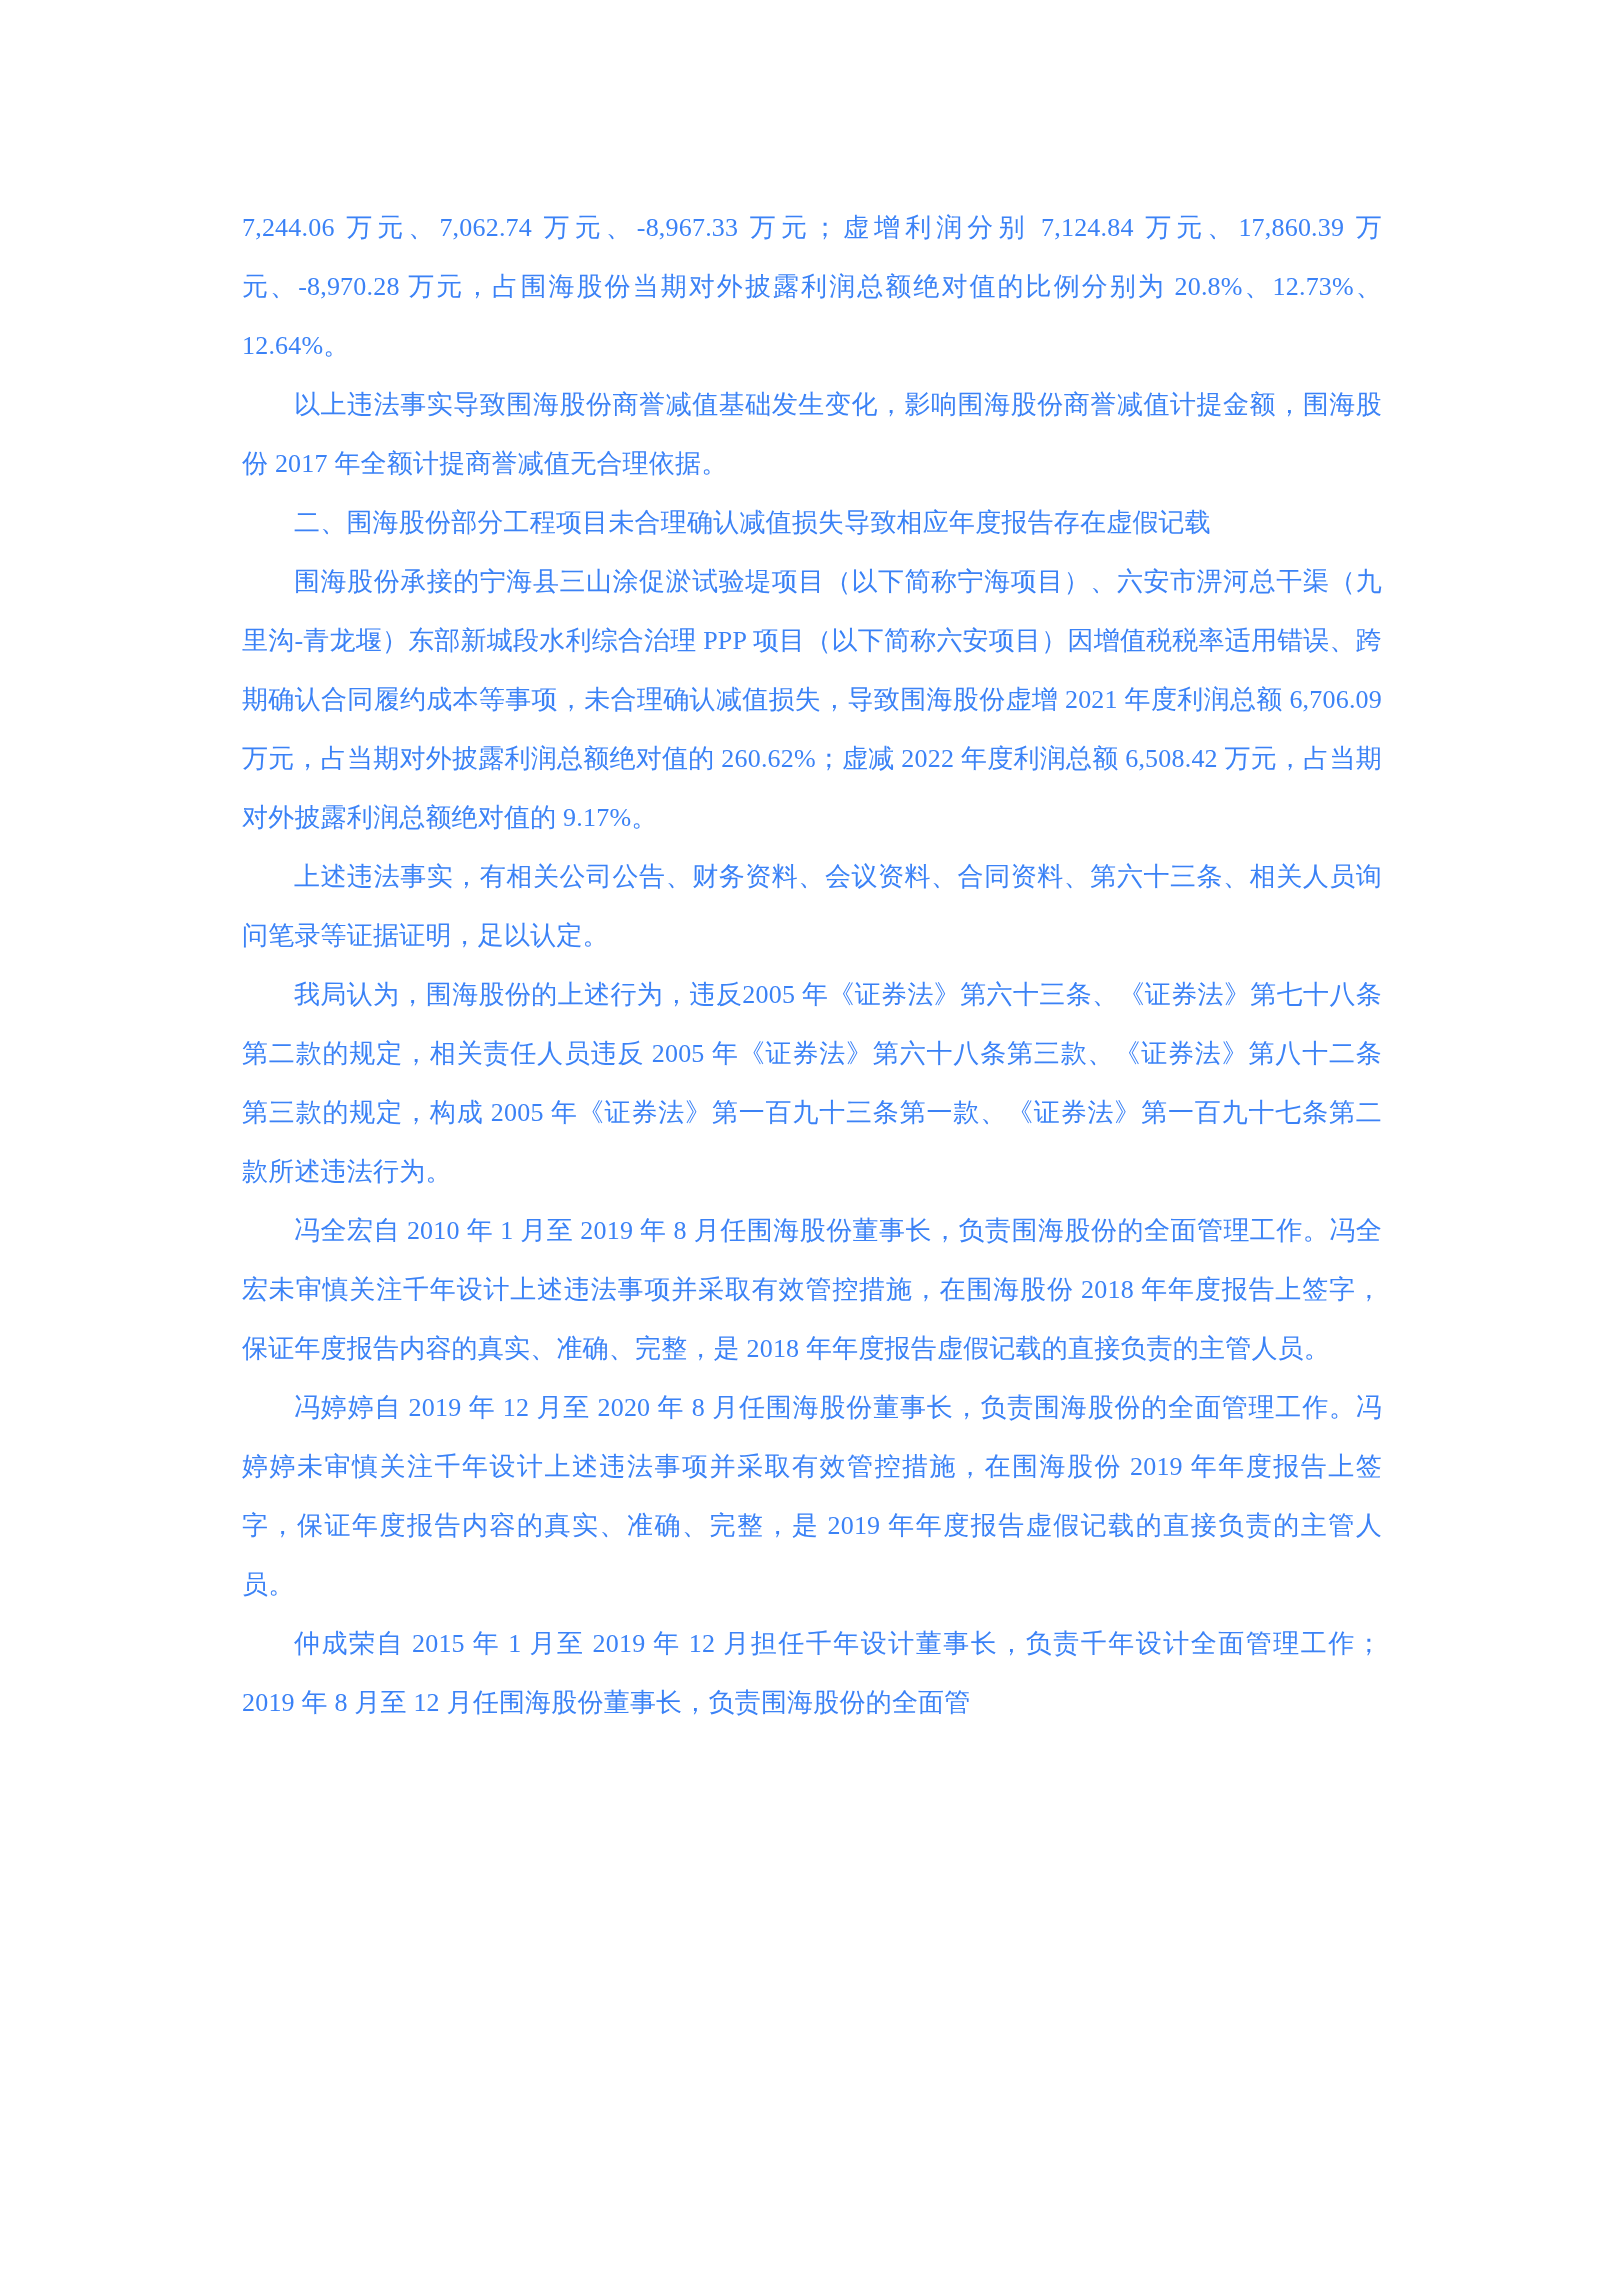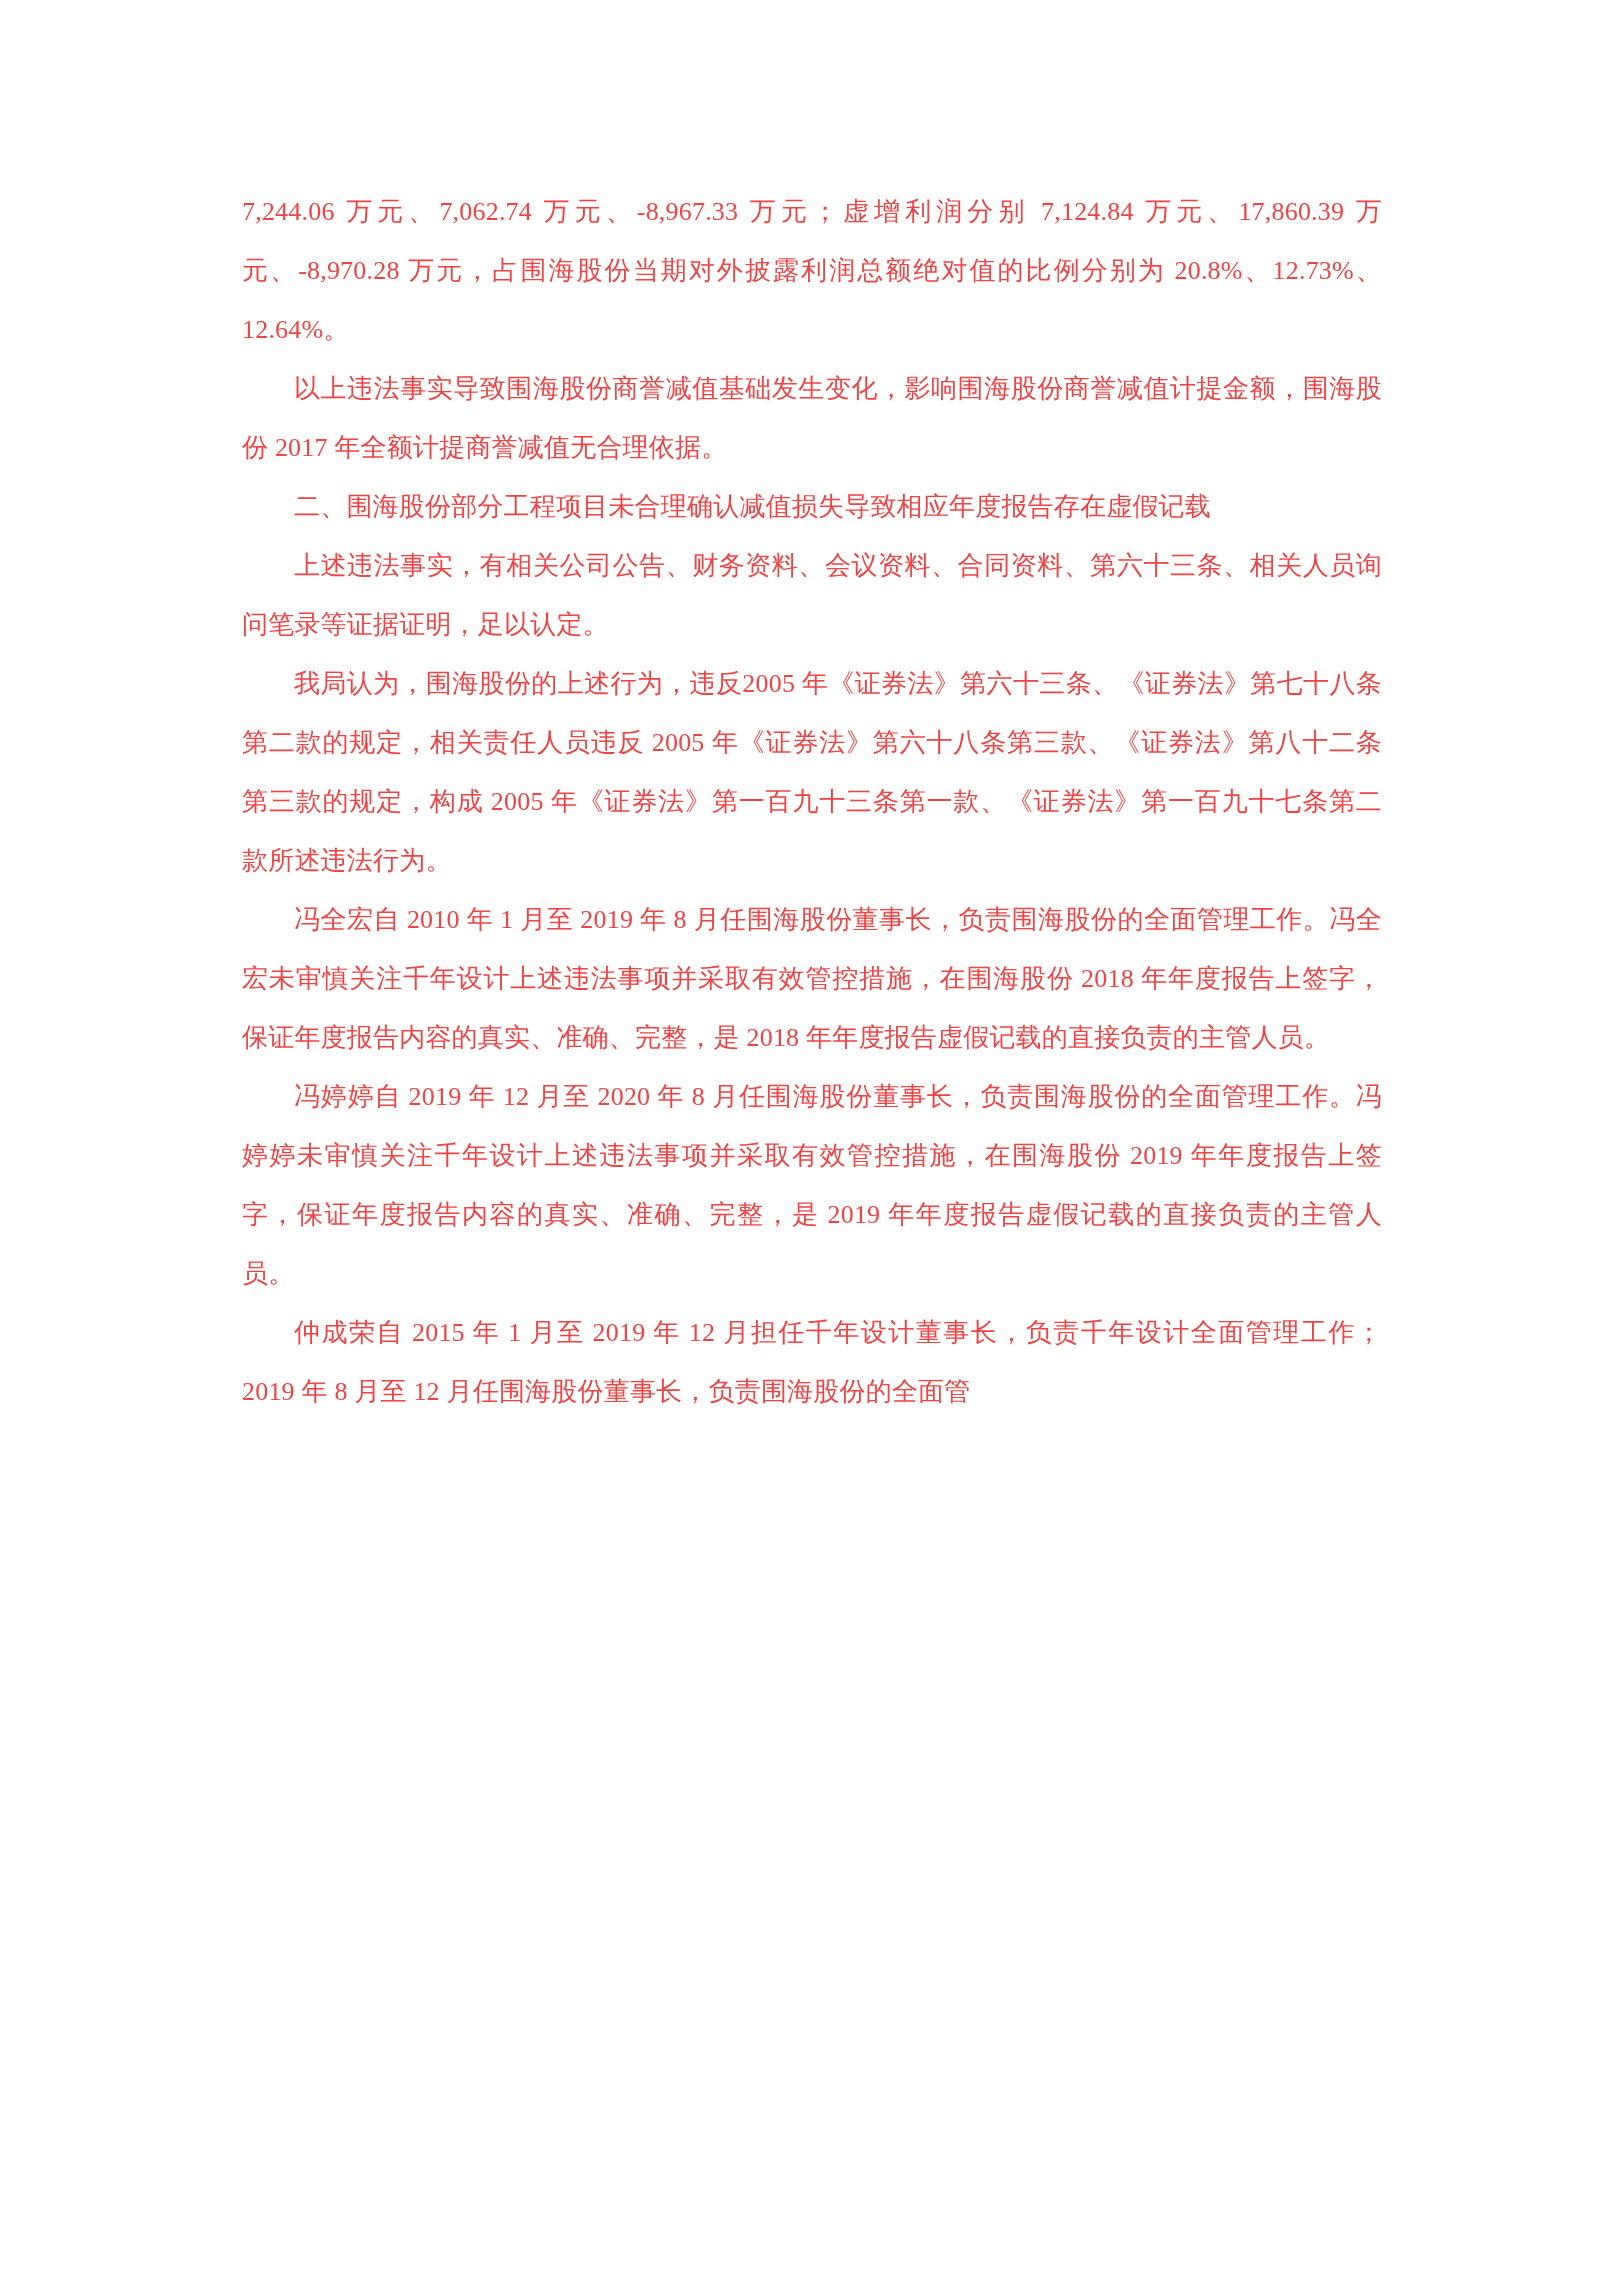--- a/index.html
+++ b/index.html
@@ -4,25 +4,25 @@
 <style>
   html, body {
     margin: 0;
     padding: 0;
     background: #ffffff;
   }
   .page {
     position: relative;
     width: 1623px;
     height: 2108px;
-    margin: 0 auto;
+    margin: 16px auto;
     background: #ffffff;
     box-sizing: border-box;
     font-family: "Liberation Serif", "DejaVu Serif", serif;
-    color: #ef4444;
+    color: #3b82f6;
   }
   .content {
     position: absolute;
     left: 242px;
     top: 182px;
     width: 1140px;
   }
   p {
     margin: 0 0 0 0;
     font-size: 26px;
@@ -49,20 +49,21 @@
   }
 </style>
 </head>
 <body>
 
 <div class="page">
   <div class="content">
     <p class="plain">7,244.06 万元、7,062.74 万元、-8,967.33 万元；虚增利润分别 7,124.84 万元、17,860.39 万元、-8,970.28 万元，占围海股份当期对外披露利润总额绝对值的比例分别为 20.8%、12.73%、12.64%。</p>
     <p class="indent">以上违法事实导致围海股份商誉减值基础发生变化，影响围海股份商誉减值计提金额，围海股份 2017 年全额计提商誉减值无合理依据。</p>
     <p class="heading">二、围海股份部分工程项目未合理确认减值损失导致相应年度报告存在虚假记载</p>
+    <p class="indent">围海股份承接的宁海县三山涂促淤试验堤项目（以下简称宁海项目）、六安市淠河总干渠（九里沟-青龙堰）东部新城段水利综合治理 PPP 项目（以下简称六安项目）因增值税税率适用错误、跨期确认合同履约成本等事项，未合理确认减值损失，导致围海股份虚增 2021 年度利润总额 6,706.09 万元，占当期对外披露利润总额绝对值的 260.62%；虚减 2022 年度利润总额 6,508.42 万元，占当期对外披露利润总额绝对值的 9.17%。</p>
     <p class="indent">上述违法事实，有相关公司公告、财务资料、会议资料、合同资料、第六十三条、相关人员询问笔录等证据证明，足以认定。</p>
     <p class="indent">我局认为，围海股份的上述行为，违反2005 年《证券法》第六十三条、《证券法》第七十八条第二款的规定，相关责任人员违反 2005 年《证券法》第六十八条第三款、《证券法》第八十二条第三款的规定，构成 2005 年《证券法》第一百九十三条第一款、《证券法》第一百九十七条第二款所述违法行为。</p>
     <p class="indent">冯全宏自 2010 年 1 月至 2019 年 8 月任围海股份董事长，负责围海股份的全面管理工作。冯全宏未审慎关注千年设计上述违法事项并采取有效管控措施，在围海股份 2018 年年度报告上签字，保证年度报告内容的真实、准确、完整，是 2018 年年度报告虚假记载的直接负责的主管人员。</p>
     <p class="indent">冯婷婷自 2019 年 12 月至 2020 年 8 月任围海股份董事长，负责围海股份的全面管理工作。冯婷婷未审慎关注千年设计上述违法事项并采取有效管控措施，在围海股份 2019 年年度报告上签字，保证年度报告内容的真实、准确、完整，是 2019 年年度报告虚假记载的直接负责的主管人员。</p>
     <p class="indent">仲成荣自 2015 年 1 月至 2019 年 12 月担任千年设计董事长，负责千年设计全面管理工作；2019 年 8 月至 12 月任围海股份董事长，负责围海股份的全面管</p>
   </div>
   <div class="page-number">3</div>
 </div>
 
 

